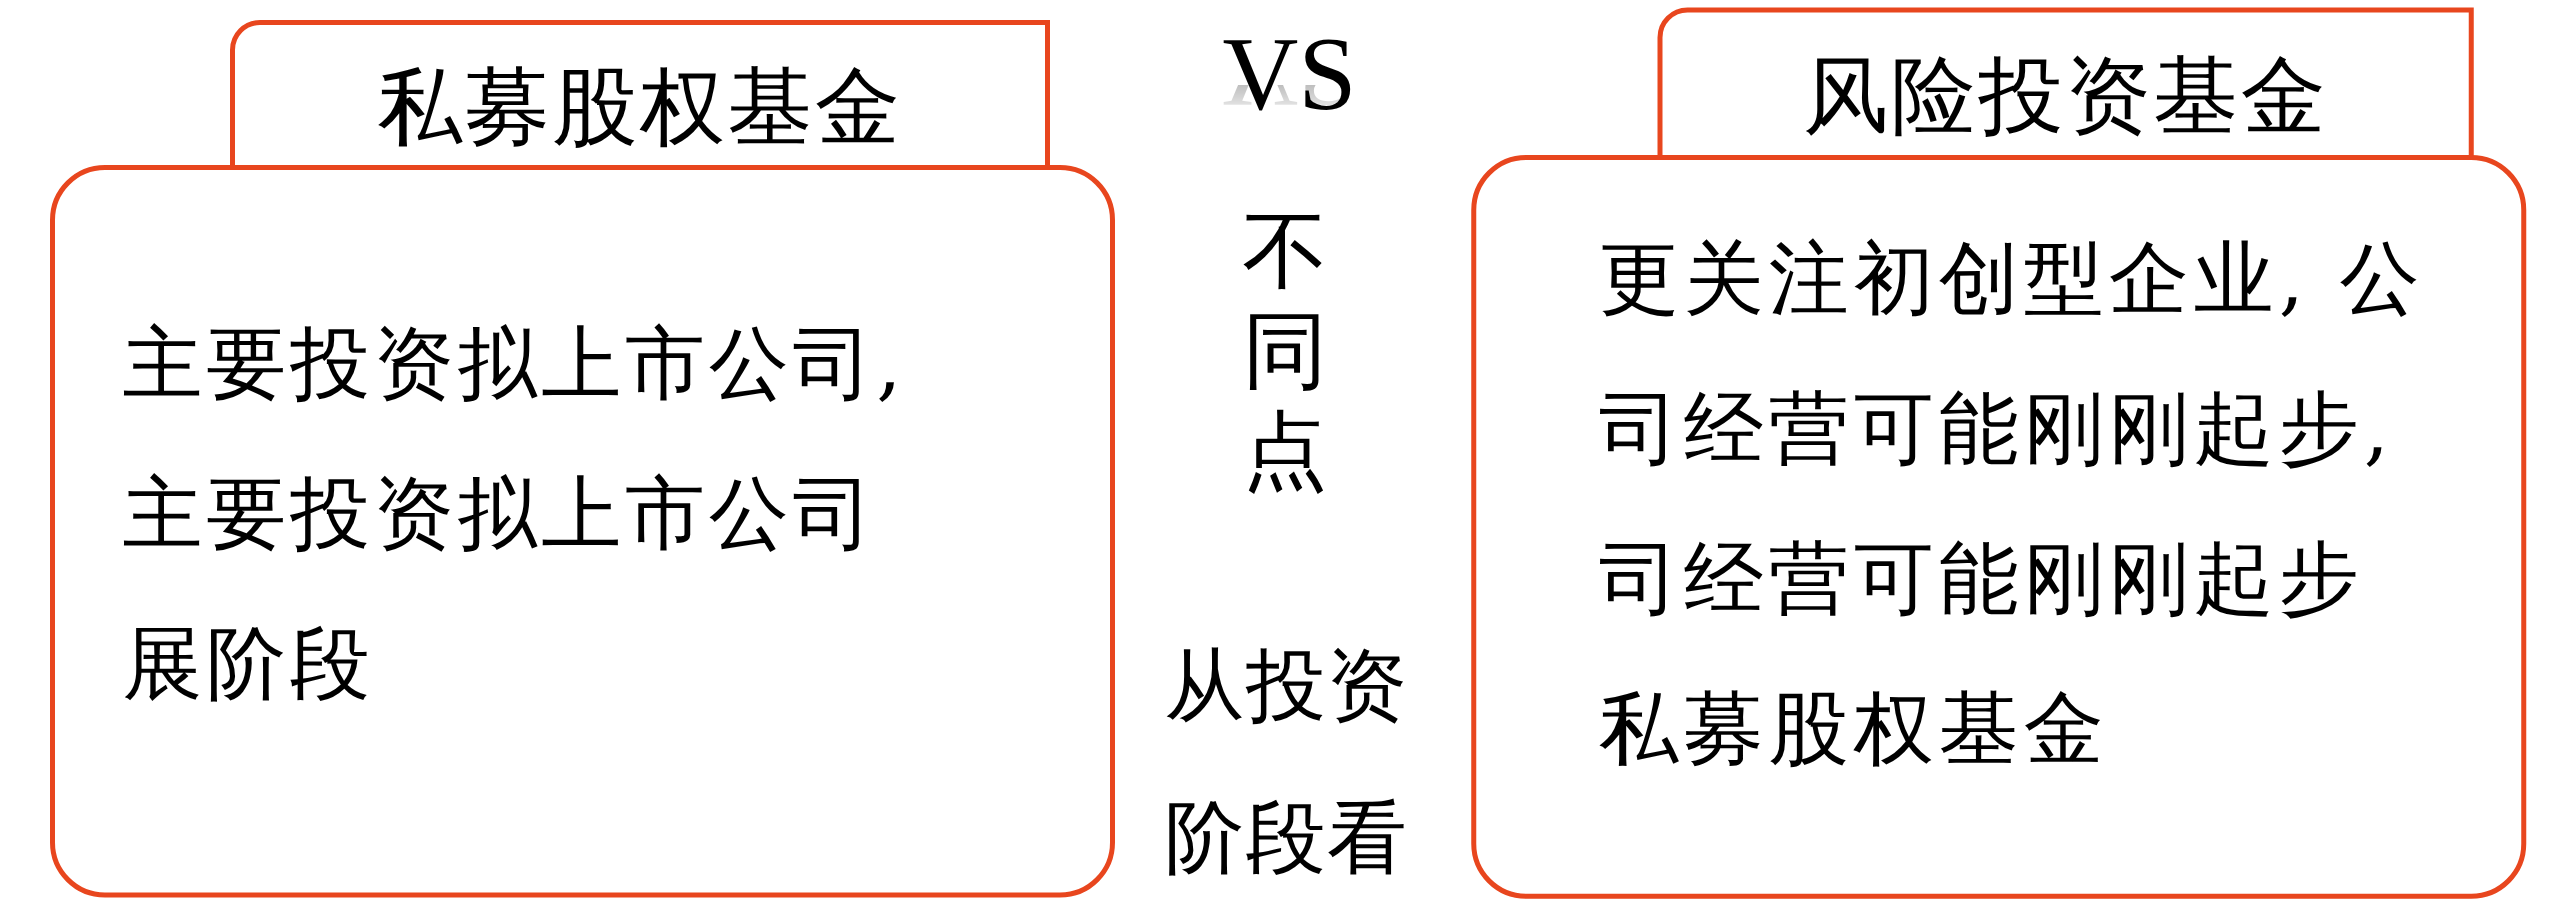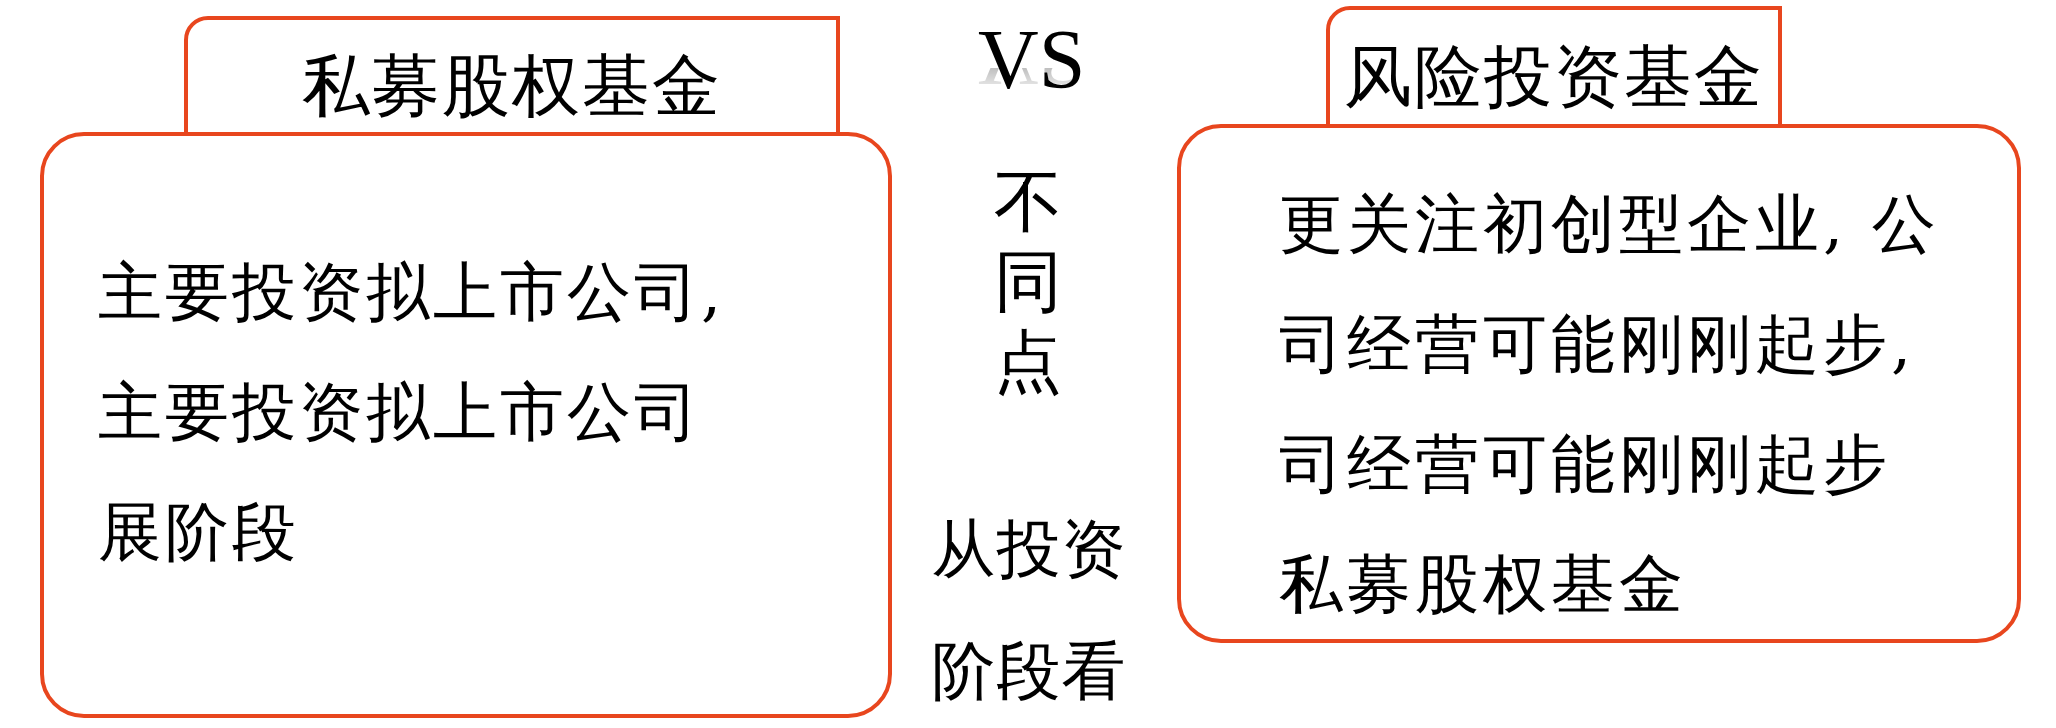--- a/index.html
+++ b/index.html
@@ -41,23 +41,23 @@
   <span>不</span>
   <span>同</span>
   <span>点</span>
 </div>
 
 <div class="mid-text" style="top:488px;">
   <div>从投资</div>
   <div>阶段看</div>
 </div>
 
-<div class="box tab" style="left:1326px; top:6px; width:456px; height:142px;">
+<div class="box tab" style="left:1326px; top:6px; width:653px; height:142px;">
   <div class="tab-title">风险投资基金</div>
 </div>
-<div class="box panel" style="left:1177px; top:124px; width:844px; height:519px;text-decoration:underline;">
+<div class="box panel" style="left:1177px; top:124px; width:844px; height:595px;text-decoration:underline;">
   <div class="panel-text" style="left:98px; top:36px; letter-spacing:4px;">
     <div>更关注初创型企业, 公</div>
     <div>司经营可能刚刚起步,</div>
     <div>司经营可能刚刚起步</div>
     <div>私募股权基金</div>
   </div>
 </div>
 
 </body></html>

